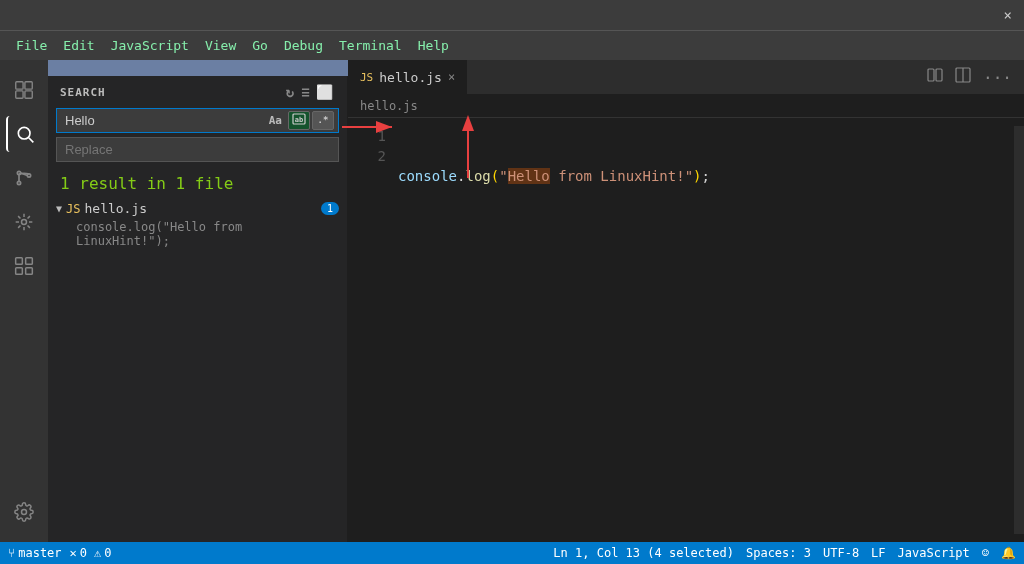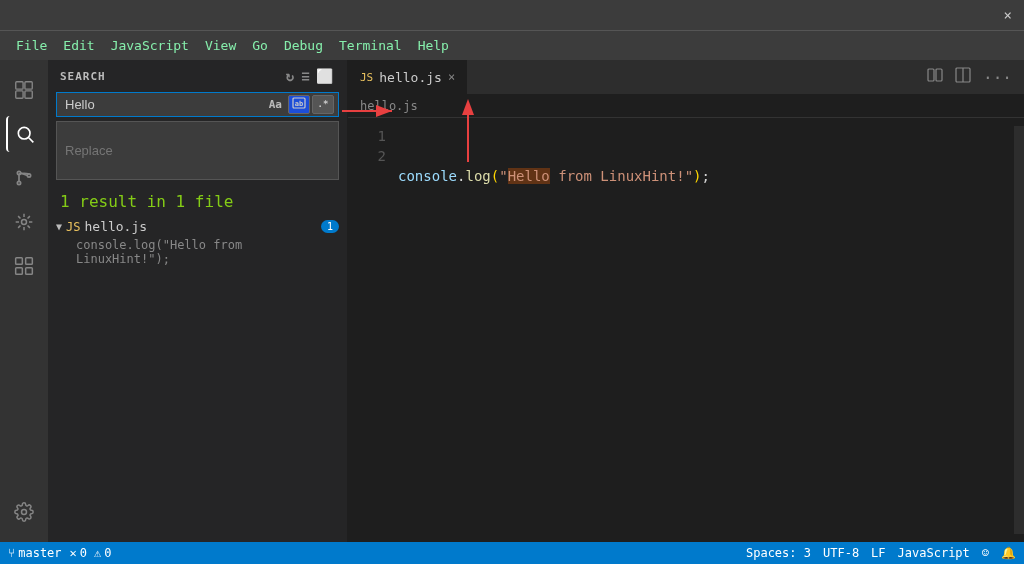--- a/index.html
+++ b/index.html
@@ -156,21 +156,21 @@
       border-radius: 2px;
       font-weight: bold;
       border: 1px solid transparent;
     }
 
     .replace-input-row {
       display: flex;
       align-items: center;
       background: #3c3c3c;
       border: 1px solid #555;
-      padding: 19px 4px;
+      padding: 2px 4px;
     }
     .replace-input {
       flex: 1;
       background: transparent;
       border: none;
       outline: none;
       color: #888;
       font-size: 13px;
       padding: 2px 4px;
     }
@@ -365,20 +365,21 @@
     .status-item {
       display: flex;
       align-items: center;
       gap: 3px;
       cursor: pointer;
     }
 
     
     .search-panel-wrapper {
       position: relative;
+      margin-top: 16px;
     }
   </style>
 </head>
 <body>
 
 <div class="title-bar">
   <span class="title-bar-close">×</span>
 </div>
 
 <div class="menu-bar">
@@ -450,21 +451,21 @@
         <span title="Clear">⬜</span>
       </div>
     </div>
 
     <div class="search-area annotation-container">
 
       <div class="search-input-row" style="position:relative;">
         <input class="search-input" value="Hello" type="text" style="">
         <div class="search-options">
           <span class="search-option-btn" title="Match Case">Aa</span>
-          <span class="search-option-btn" title="Match Whole Word" style="border:1px solid #666; background:#1d4ed8;">
+          <span class="search-option-btn" title="Match Whole Word" style="border:1px solid #666; background:#14532d;">
             <svg width="14" height="12" viewBox="0 0 14 12" fill="none">
               <rect x="1" y="1" width="12" height="10" rx="1" stroke="#ccc" stroke-width="1.2"></rect>
               <text x="7" y="9" text-anchor="middle" font-size="7" fill="#ccc" font-family="monospace">ab</text>
             </svg>
           </span>
           <span class="search-option-btn" title="Use Regular Expression" style="border:1px solid #666; background:#555;">
             <svg width="14" height="12" viewBox="0 0 14 12" fill="none">
               <text x="7" y="10" text-anchor="middle" font-size="9" fill="#ccc" font-family="monospace">.*</text>
             </svg>
           </span>
@@ -559,20 +560,23 @@
     </div>
     <div class="status-item">
       <span>✕</span>
       <span>0</span>
       <span style="margin-left:4px;">⚠</span>
       <span>0</span>
     </div>
   </div>
   <div class="status-right">
     <div class="status-item">
+      <span>Ln 1, Col 13 (4 selected)</span>
+    </div>
+    <div class="status-item">
       <span>Spaces: 3</span>
     </div>
     <div class="status-item">
       <span>UTF-8</span>
     </div>
     <div class="status-item">
       <span>LF</span>
     </div>
     <div class="status-item">
       <span>JavaScript</span>

